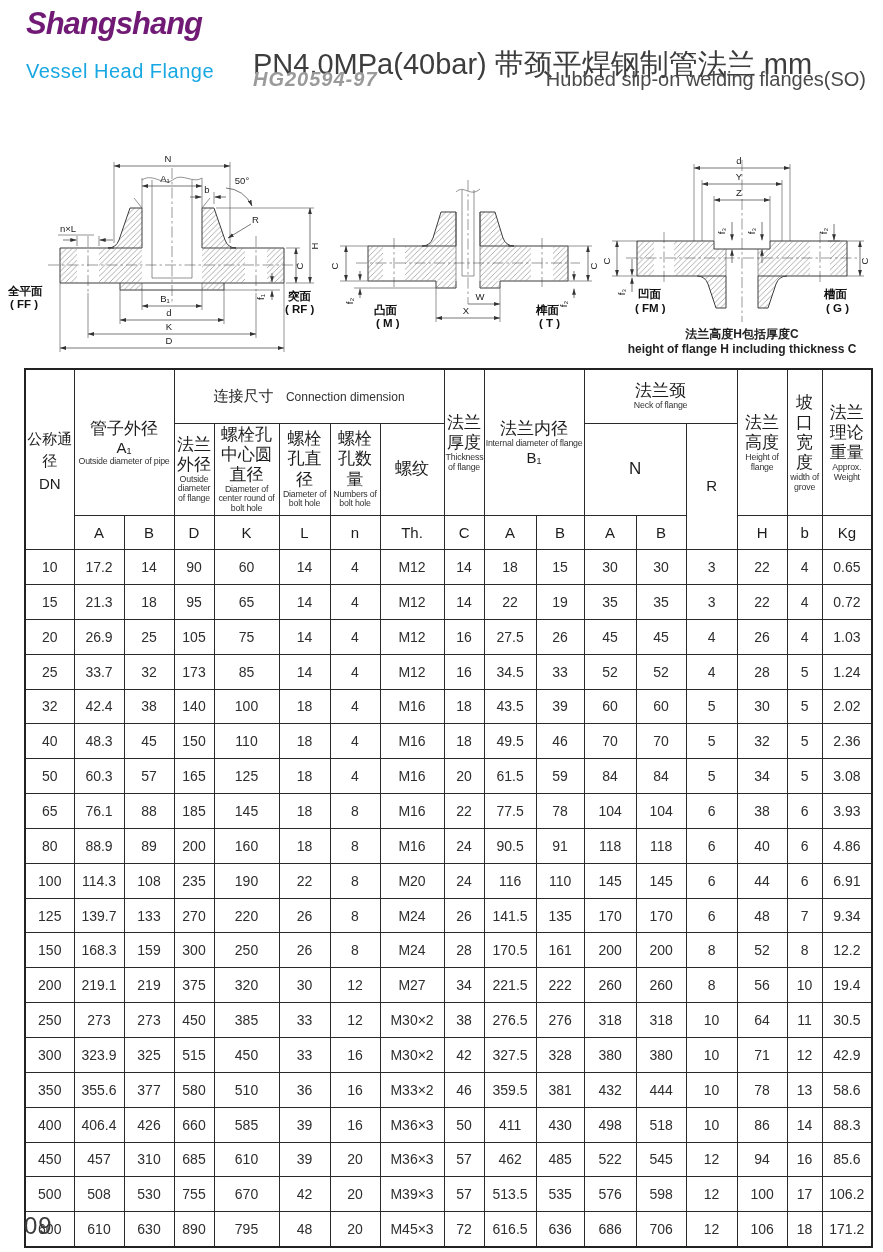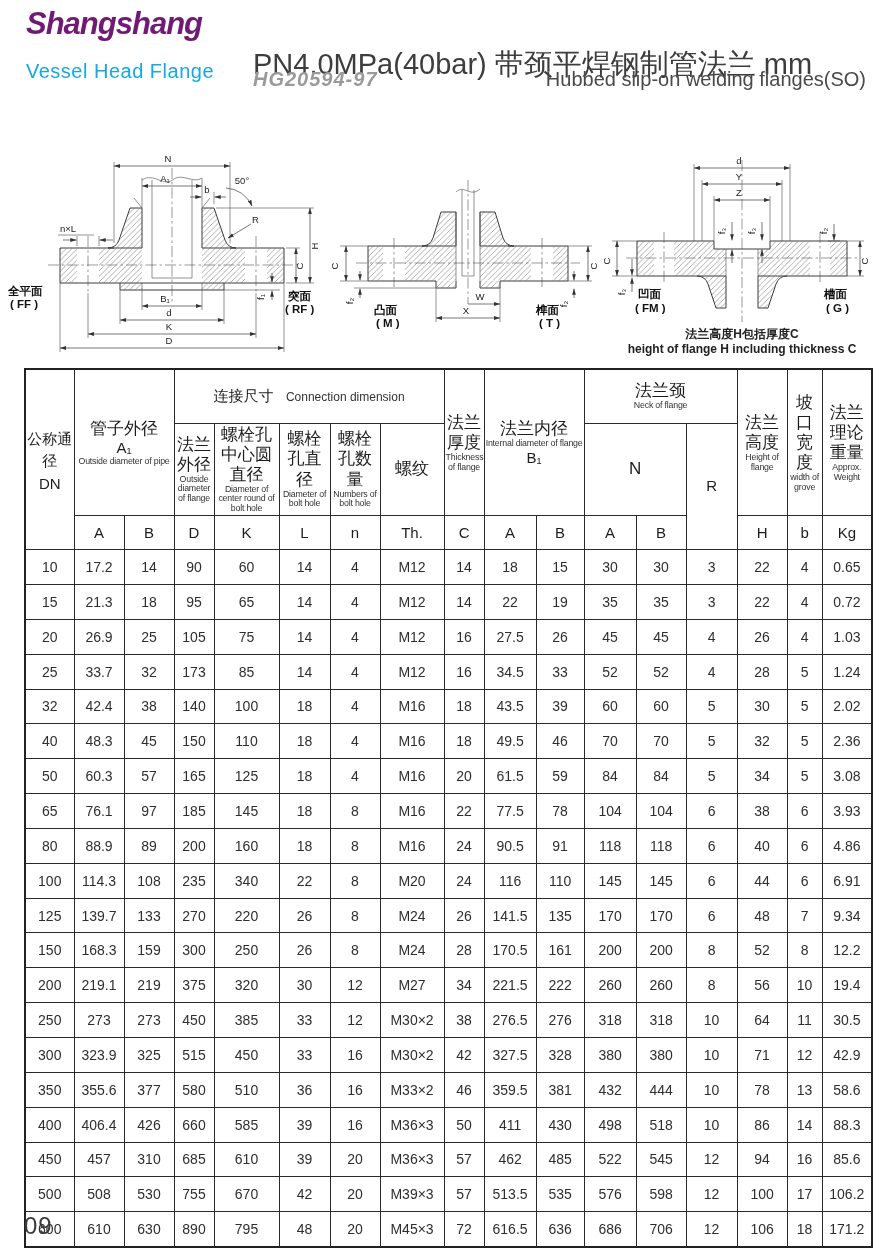--- a/index.html
+++ b/index.html
@@ -477,21 +477,21 @@
           <td>84</td>
           <td>84</td>
           <td>5</td>
           <td>34</td>
           <td>5</td>
           <td>3.08</td>
         </tr>
         <tr>
           <td>65</td>
           <td>76.1</td>
-          <td>97</td>
+          <td>88</td>
           <td>185</td>
           <td>145</td>
           <td>18</td>
           <td>8</td>
           <td>M16</td>
           <td>22</td>
           <td>77.5</td>
           <td>78</td>
           <td>104</td>
           <td>104</td>
@@ -517,21 +517,21 @@
           <td>6</td>
           <td>40</td>
           <td>6</td>
           <td>4.86</td>
         </tr>
         <tr>
           <td>100</td>
           <td>114.3</td>
           <td>108</td>
           <td>235</td>
-          <td>340</td>
+          <td>190</td>
           <td>22</td>
           <td>8</td>
           <td>M20</td>
           <td>24</td>
           <td>116</td>
           <td>110</td>
           <td>145</td>
           <td>145</td>
           <td>6</td>
           <td>44</td>

